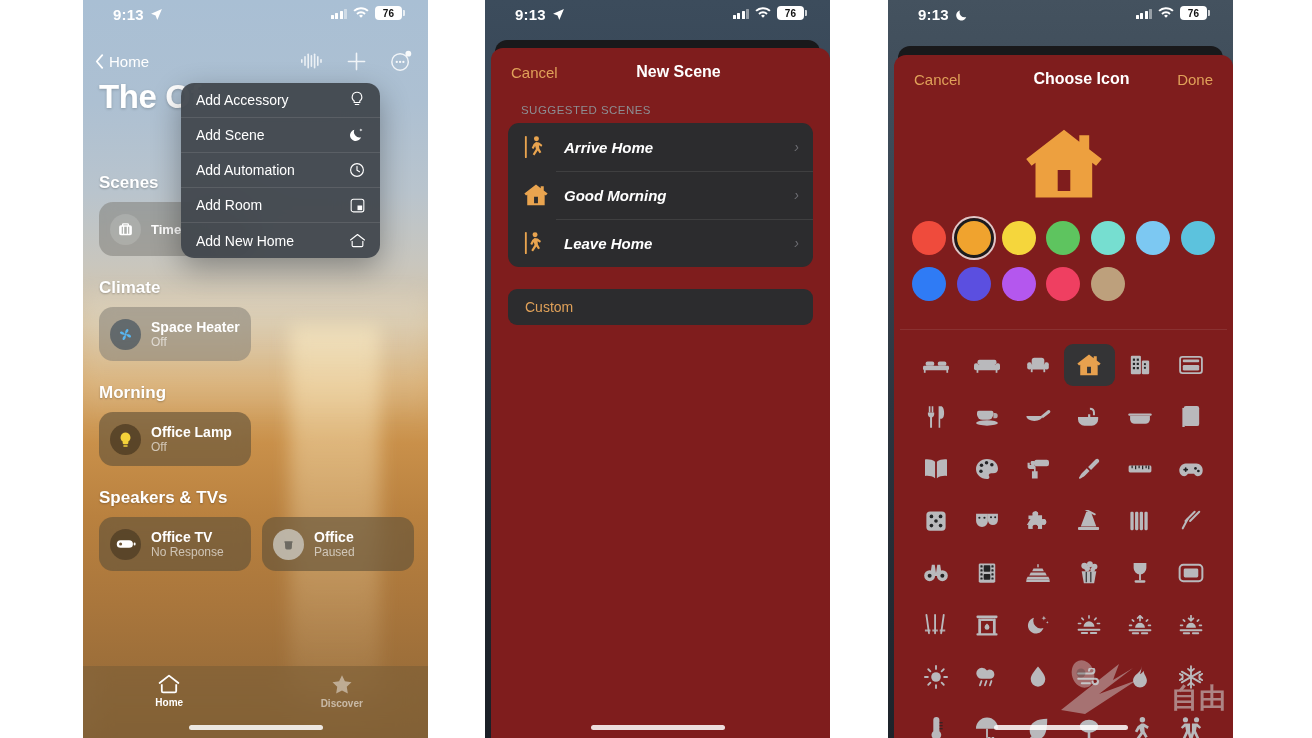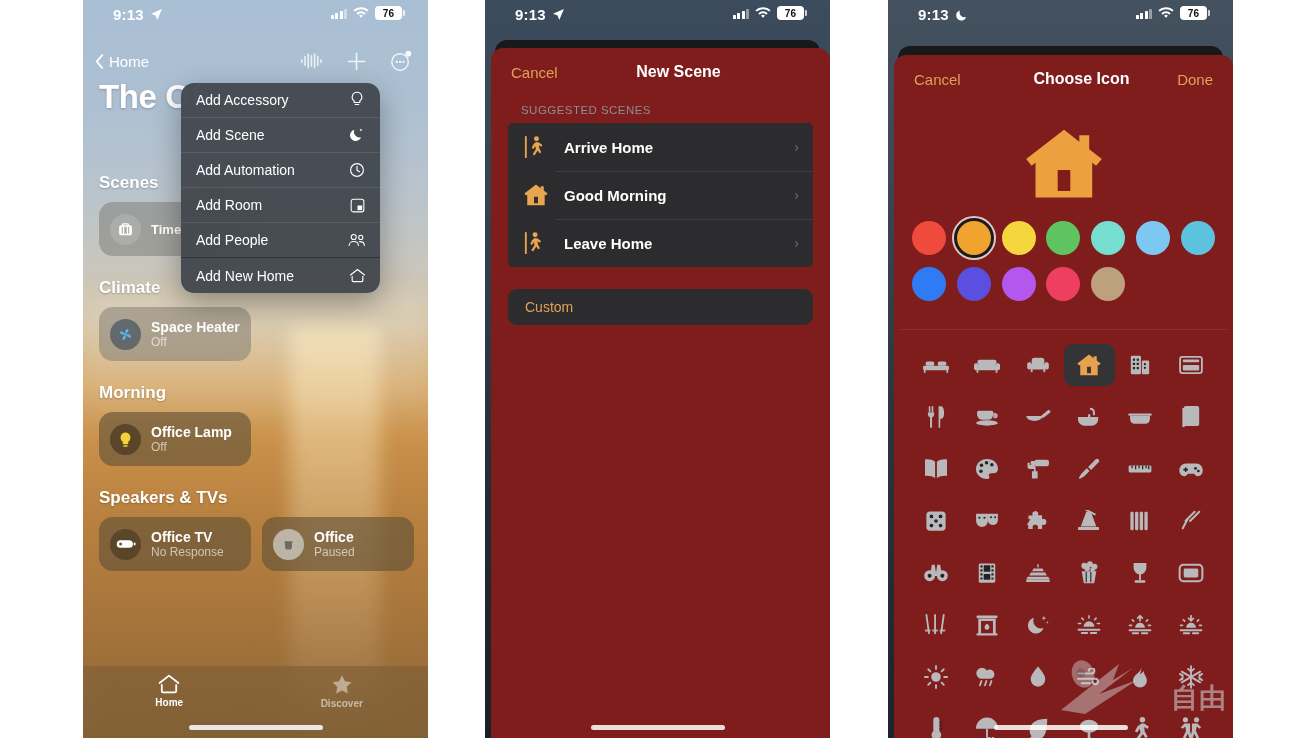--- a/index.html
+++ b/index.html
@@ -185,21 +185,21 @@
     position:absolute; left:0; right:0; text-align:center;
     color:#fff; font-size:16px; font-weight:700; pointer-events:none;margin-left:36px;
   }
   .sheet-act{ color:#e0a159; font-size:15px; }
 
   .group-head{
     color:#8d8d92; font-size:11.5px; letter-spacing:.45px;
     margin: 8px 0 7px 30px;
   }
   .card{
-    margin:0 17px; background:#2c2c2e; border-radius:5px; overflow:hidden;
+    margin:0 17px; background:#2c2c2e; border-radius:11px; overflow:hidden;font-style:italic;
   }
   .row{
     height:48px; display:flex; align-items:center; gap:14px;
     padding:0 14px 0 14px; position:relative;
   }
   .row + .row::before{
     content:""; position:absolute; left:48px; right:0; top:0; height:1px;
     background:rgba(255,255,255,.09);
   }
   .row .label{ color:#fff; font-size:15px; font-weight:700; flex:1; }
@@ -422,31 +422,20 @@
                 <path d="M9 5v4.2l2.8 1.8" fill="none" stroke="#fff" stroke-width="1.3" stroke-linecap="round"></path>
               </svg>
           </span>
         </div>
         <div class="ctxitem">
           <span>Add Room</span>
           <span class="ic">
             <svg width="15" height="15" viewBox="0 0 18 18">
                 <rect x="1.4" y="1.4" width="15.2" height="15.2" rx="2.6" fill="none" stroke="#fff" stroke-width="1.3"></rect>
                 <rect x="9" y="9" width="5.6" height="5.6" fill="#fff"></rect>
-              </svg>
-          </span>
-        </div>
-        <div class="ctxitem sep-strong">
-          <span>Add People</span>
-          <span class="ic">
-            <svg width="18" height="14" viewBox="0 0 22 16">
-                <circle cx="7" cy="4.4" r="3.1" fill="none" stroke="#fff" stroke-width="1.3"></circle>
-                <circle cx="15.6" cy="4.8" r="2.5" fill="none" stroke="#fff" stroke-width="1.3"></circle>
-                <path d="M1.4 14.6c0-3 2.5-4.7 5.6-4.7s5.6 1.7 5.6 4.7" fill="none" stroke="#fff" stroke-width="1.3" stroke-linecap="round"></path>
-                <path d="M14 10c3 0 6 1.4 6 4.6" fill="none" stroke="#fff" stroke-width="1.3" stroke-linecap="round"></path>
               </svg>
           </span>
         </div>
         <div class="ctxitem">
           <span>Add New Home</span>
           <span class="ic">
             <svg width="17" height="15" viewBox="0 0 20 18">
                 <path d="M1.6 8.4 10 1.8l8.4 6.6" fill="none" stroke="#fff" stroke-width="1.4" stroke-linecap="round" stroke-linejoin="round"></path>
                 <path d="M3.6 9.6v5.4a1.4 1.4 0 0 0 1.4 1.4h10a1.4 1.4 0 0 0 1.4-1.4V9.6" fill="none" stroke="#fff" stroke-width="1.4" stroke-linejoin="round"></path>
               </svg>

